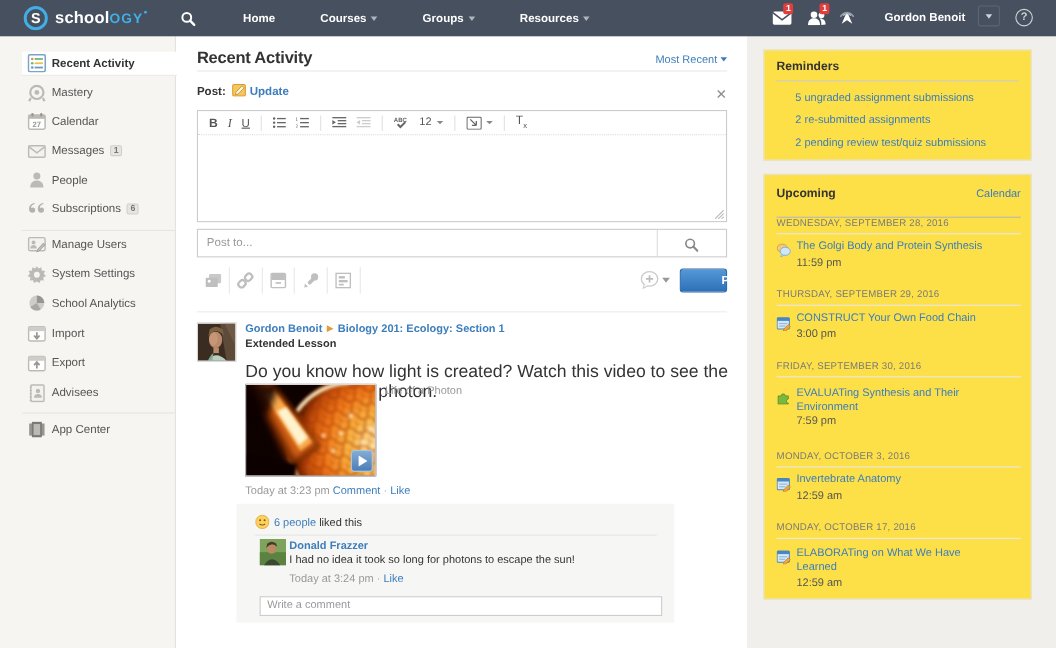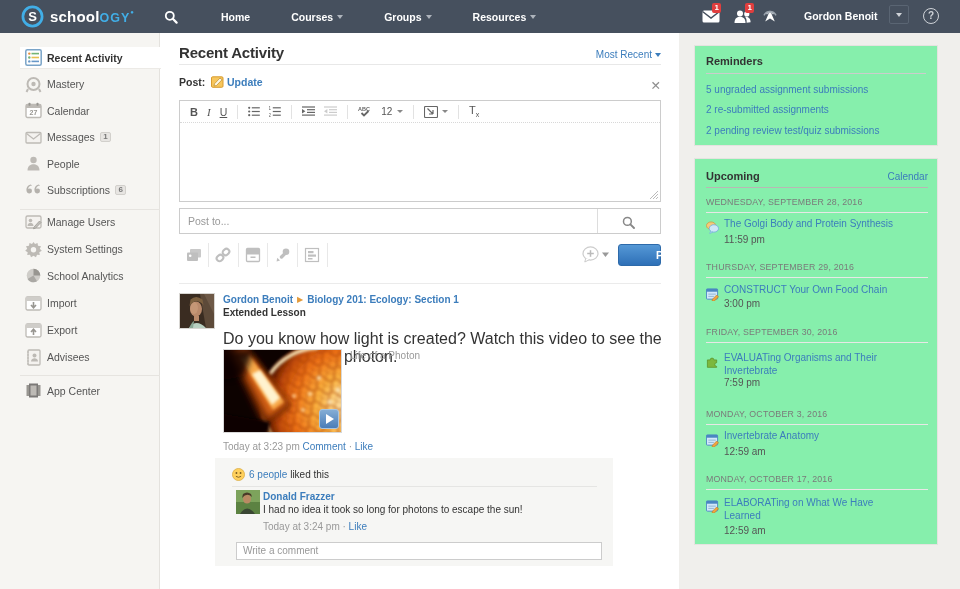--- a/index.html
+++ b/index.html
@@ -78,28 +78,28 @@
 #likediv { position:absolute; left:17px; top:28px; width:365px; border-top:1px solid #e5e5e3; }
 #cavatar { position:absolute; left:21px; top:32px; width:24px; height:24px; }
 #cname { position:absolute; left:48px; top:33px; font-size:10px; font-weight:bold; color:#3c7dbc; }
 #ctext { position:absolute; left:48px; top:45.5px; font-size:10px; color:#333; }
 #ctime { position:absolute; left:48px; top:62.5px; font-size:10px; color:#999; }
 #ctime a { color:#3c7dbc; text-decoration:none; }
 #cinput { position:absolute; left:21px; top:84px; width:366px; height:18px; border:1px solid #ccc; background:#fff; font-size:10px; color:#999; line-height:16px; padding-left:6px; }
 
 
 #rsb { position:absolute; top:33px; left:679px; width:281px; height:556px; background:#f0efec; }
-.rbox { position:absolute; left:15px; width:244px; background:#86efac; border:1px solid #e5e3e0; }
+.rbox { position:absolute; left:15px; width:244px; background:#fde047; border:1px solid #e5e3e0; }
 #rem { top:12px; height:101px; }
 #rem h2 { font-size:11px; color:#333; margin:9px 11px 0; padding-bottom:6px; border-bottom:1px solid #ccc; }
-#rem .rl { margin:0 11px; font-size:10px; }
+#rem .rl { margin:0 28px; font-size:10px; }
 #rem .rl a { display:block; color:#3c7dbc; text-decoration:none; line-height:20.4px; }
 #rem .rl { margin-top:6px; }
 #upc { top:125px; height:387px; }
-#upc h2 { position:absolute; top:11px; left:11px; width:222px; font-size:11px; color:#333; padding-bottom:5px; border-bottom:1px solid #b9b7b4; }
+#upc h2 { position:absolute; top:11px; left:11px; width:222px; font-size:11px; color:#333; padding-bottom:15px; border-bottom:1px solid #b9b7b4; }
 #upc h2 a { position:absolute; right:0; top:1px; font-size:10px; font-weight:normal; color:#3c7dbc; text-decoration:none; }
 .dhdr { position:absolute; left:11px; width:222px; font-size:8.8px; color:#7a7a7a; line-height:10px; padding-bottom:5px; border-bottom:1px solid #e8e8e6; letter-spacing:0.2px; }
 .eic { position:absolute; left:11px; width:13px; height:13px; }
 .etitle { position:absolute; left:29px; max-width:182px; font-size:10px; color:#3c7dbc; text-decoration:none; line-height:12.5px; display:block; }
 .etime { position:absolute; left:29px; font-size:10px; color:#555; line-height:12.5px; }
 </style>
 </head>
 <body>
 
 <div id="header">
@@ -527,21 +527,21 @@
         <rect x="2.5" y="6" width="8" height="1.2" fill="#9abcd8"></rect>
         <rect x="2.5" y="8.5" width="6" height="1.2" fill="#9abcd8"></rect>
         <path d="M7 12 L11.5 7.5 L13.5 9.5 L9 14 L6.5 14.2 Z" fill="#f0a43c" stroke="#b97820" stroke-width="0.6"></path>
       </svg>
     <a class="etitle" style="top:124.9px">CONSTRUCT Your Own Food Chain</a>
     <div class="etime" style="top:139.4px">3:00 pm</div>
     <div class="dhdr" style="top:168px">FRIDAY, SEPTEMBER 30, 2016</div>
     <svg class="eic" style="top:196.3px" viewBox="0 0 14 14">
         <path d="M1 5 h3 a2 2 0 1 1 4 0 h3 v3 a2 2 0 1 0 0 4 v1 h-10 Z" fill="#7cb83e" stroke="#5a9025" stroke-width="0.8" transform="translate(0.5,0.3)"></path>
       </svg>
-    <a class="etitle" style="top:193.1px">EVALUATing Organisms and Their Invertebrate</a>
+    <a class="etitle" style="top:193.1px">EVALUATing Synthesis and Their Environment</a>
     <div class="etime" style="top:217.7px">7:59 pm</div>
     <div class="dhdr" style="top:249.5px">MONDAY, OCTOBER 3, 2016</div>
     <svg class="eic" style="top:274.5px" viewBox="0 0 14 14">
         <rect x="0.5" y="1" width="12" height="11" rx="1" fill="#d2e8fb" stroke="#4a86c2" stroke-width="1"></rect>
         <rect x="0.5" y="1" width="12" height="3" fill="#4a86c2"></rect>
         <rect x="2.5" y="6" width="8" height="1.2" fill="#9abcd8"></rect>
         <rect x="2.5" y="8.5" width="6" height="1.2" fill="#9abcd8"></rect>
         <path d="M7 12 L11.5 7.5 L13.5 9.5 L9 14 L6.5 14.2 Z" fill="#f0a43c" stroke="#b97820" stroke-width="0.6"></path>
       </svg>
     <a class="etitle" style="top:271.4px">Invertebrate Anatomy</a>

